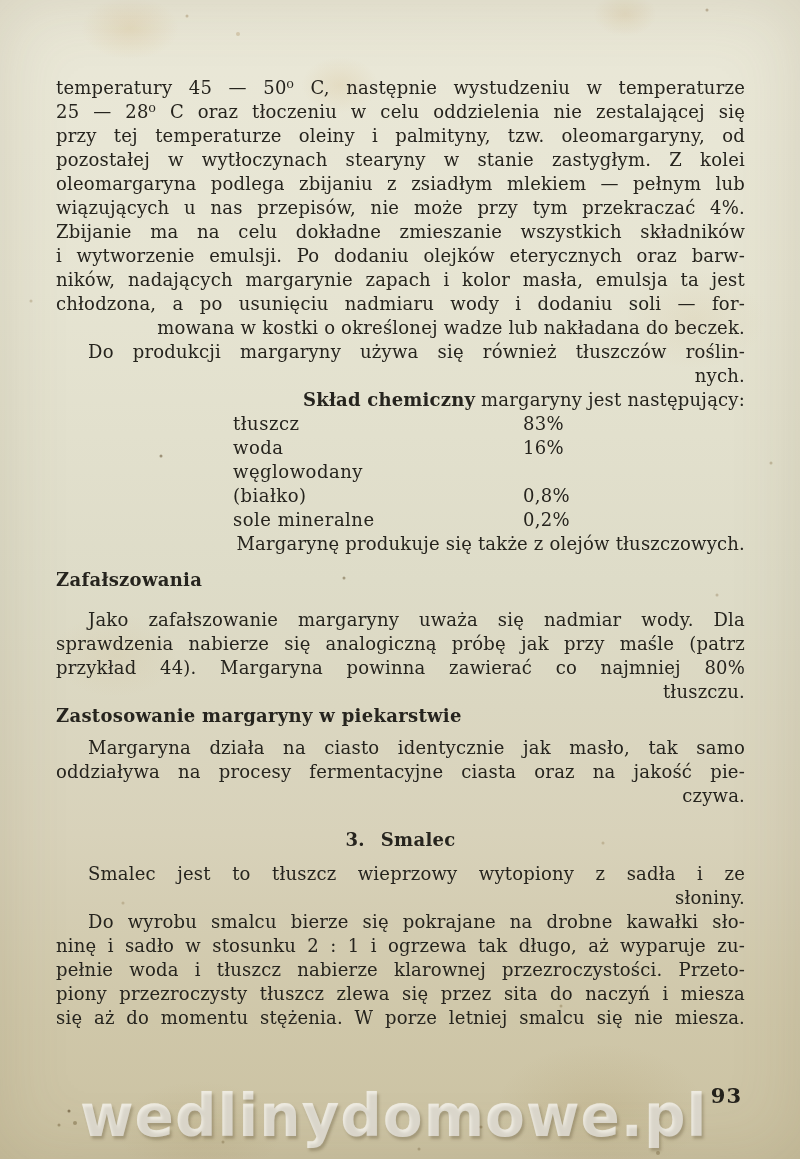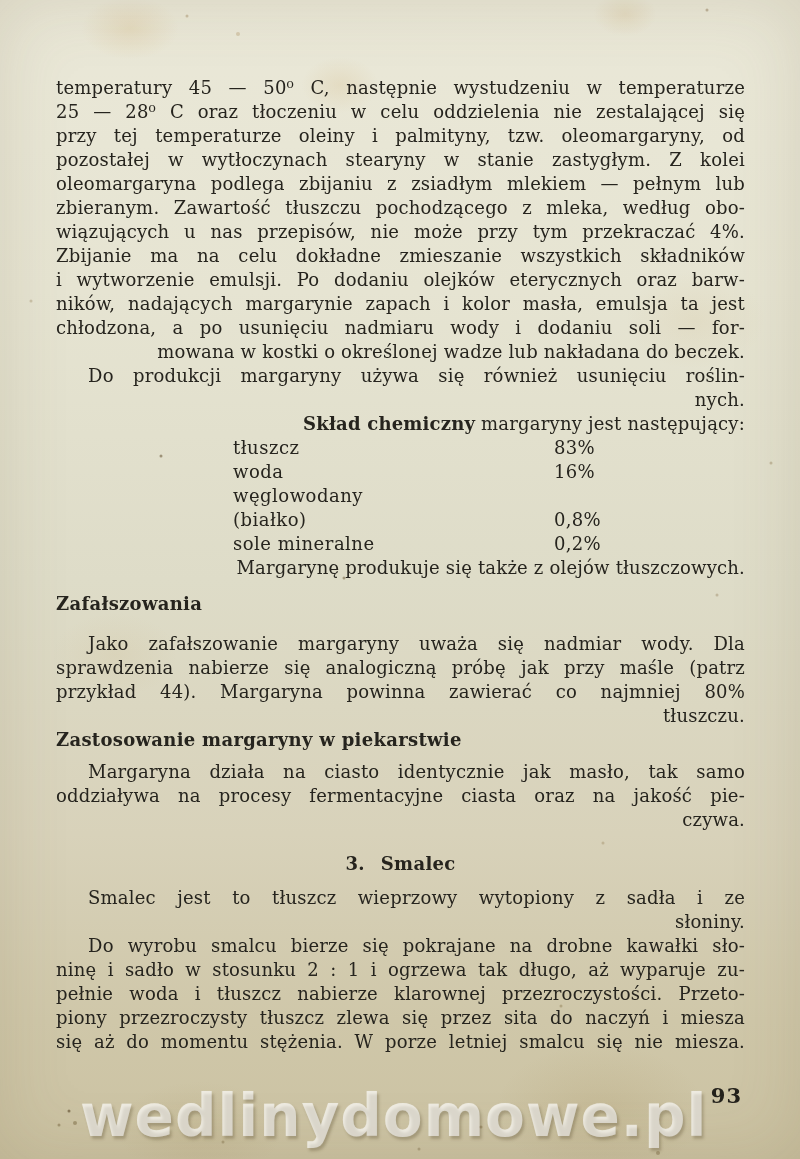--- a/index.html
+++ b/index.html
@@ -39,21 +39,21 @@
     font-size: 18px;
     line-height: 24px;
     letter-spacing: 0.3px;
     margin: 0;
   }
   .h-zaf { margin-top: 12px; margin-bottom: 16px; }
   .h-zas { margin-bottom: 8px; }
   .h-smalec { margin-top: 20px; margin-bottom: 10px; text-align: center; }
   .chapter-num { margin-right: 16px; }
   .comp-table { padding-left: 177px; }
-  .comp-row { display: flex; gap: 31px; }
+  .comp-row { display: flex; }
   .comp-label { width: 290px; letter-spacing: 0.5px; }
   .comp-value { letter-spacing: 0.3px; }
   .watermark {
     position: absolute;
     left: 80px;
     top: 1082px;
     font-family: "DejaVu Sans", "Liberation Sans", sans-serif;
     font-weight: bold;
     font-size: 58px;
     letter-spacing: 1px;
@@ -103,31 +103,30 @@
 <div class="page">
 
   <div class="text-column">
 
     <div class="para">
       <div class="line just">temperatury 45 — 50⁰ C, następnie wystudzeniu w temperaturze</div>
       <div class="line just">25 — 28⁰ C oraz tłoczeniu w celu oddzielenia nie zestalającej się</div>
       <div class="line just">przy tej temperaturze oleiny i palmityny, tzw. oleomargaryny, od</div>
       <div class="line just">pozostałej w wytłoczynach stearyny w stanie zastygłym. Z kolei</div>
       <div class="line just">oleomargaryna podlega zbijaniu z zsiadłym mlekiem — pełnym lub</div>
-      <div class="line just">zbieranym. Zawartość tłuszczu pochodzącego z mleka, według obo-</div>
       <div class="line just">wiązujących u nas przepisów, nie może przy tym przekraczać 4%.</div>
       <div class="line just">Zbijanie ma na celu dokładne zmieszanie wszystkich składników</div>
       <div class="line just">i wytworzenie emulsji. Po dodaniu olejków eterycznych oraz barw-</div>
       <div class="line just">ników, nadających margarynie zapach i kolor masła, emulsja ta jest</div>
       <div class="line just">chłodzona, a po usunięciu nadmiaru wody i dodaniu soli — for-</div>
       <div class="line">mowana w kostki o określonej wadze lub nakładana do beczek.</div>
     </div>
 
     <div class="para">
-      <div class="line just indent">Do produkcji margaryny używa się również usunięciu roślin-</div>
+      <div class="line just indent">Do produkcji margaryny używa się również tłuszczów roślin-</div>
       <div class="line">nych.</div>
     </div>
 
     <div class="line indent"><span class="bold">Skład chemiczny</span><span> margaryny jest następujący:</span></div>
 
     <div class="comp-table">
       <div class="comp-row">
         <span class="comp-label">tłuszcz</span>
         <span class="comp-value">83%</span>
       </div>

